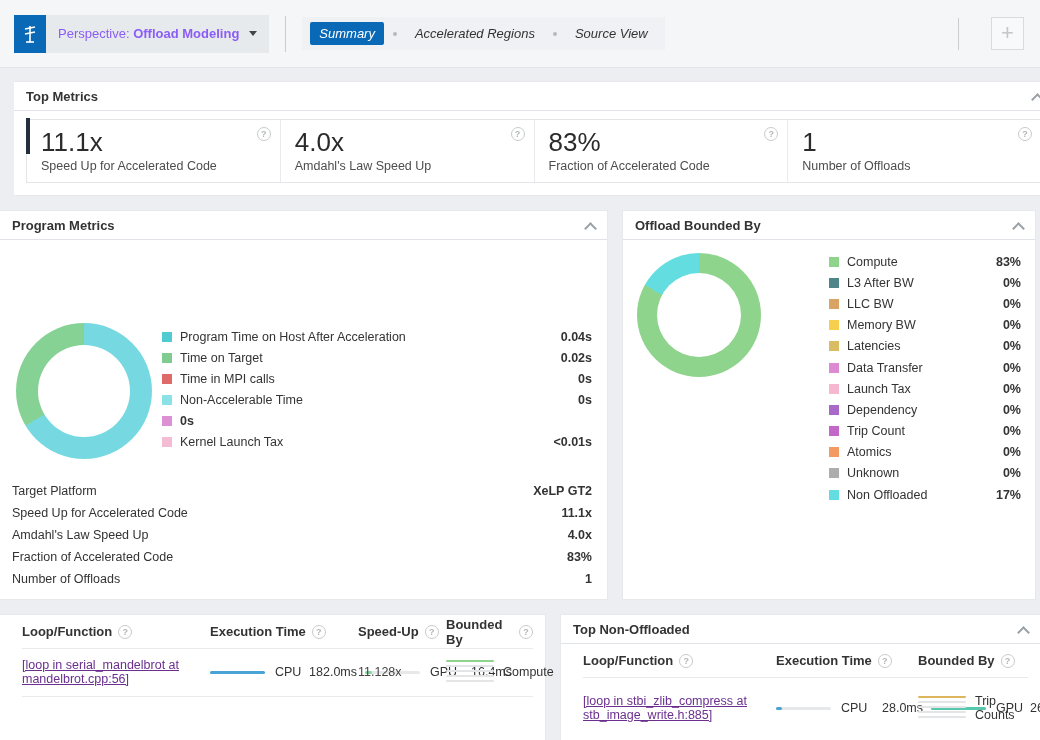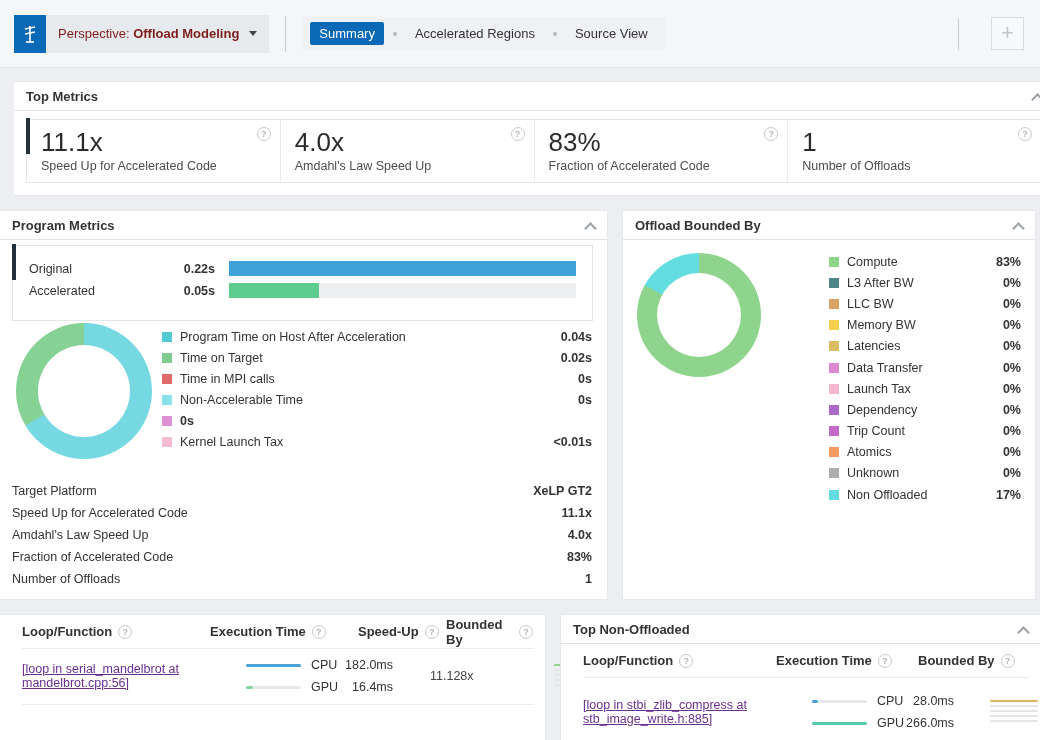--- a/index.html
+++ b/index.html
@@ -6,27 +6,27 @@
   html,body { width:1040px; height:740px; overflow:hidden; background:#eceef1;
     font-family:"Liberation Sans", sans-serif; color:#333; }
 
   
   .topbar { position:absolute; left:0; top:0; width:1040px; height:68px;
     background:#f5f6f8; border-bottom:1px solid #e2e5e9; display:flex; align-items:center; }
   .persp { margin-left:14px; height:38px; display:flex; align-items:center;
     background:#e7eaed; cursor:pointer; }
   .persp-logo { width:32px; height:38px; background:#0a69b7; display:flex;
     align-items:center; justify-content:center; }
-  .persp-text { padding:0 10px 0 12px; font-size:13px; color:#7f1d1d; }
+  .persp-text { padding:0 10px 0 12px; font-size:13px; color:#8b5cf6; }
   .persp-text b { font-weight:bold; }
   .caret-down { width:0; height:0; border-left:4px solid transparent;
     border-right:4px solid transparent; border-top:5px solid #444; margin-right:12px; }
   .vdiv { width:1px; height:36px; background:#c9cdd2; margin:0 16px; }
   .tabstrip { display:flex; align-items:center; background:#f0f1f4; padding:5px 8px; gap:9px; }
-  .tab { font-size:13px; padding:4px 9px; border-radius:2px; cursor:pointer; color:#333; }
+  .tab { font-size:13px; padding:4px 9px; border-radius:2px; cursor:pointer; color:#333;font-style:italic; }
   .tab.active { background:#0a69b7; color:#fff; }
   .tabdot { width:4px; height:4px; border-radius:50%; background:#b6babf; }
   .topbar-right { margin-left:auto; display:flex; align-items:center; }
   .vdiv2 { width:1px; height:32px; background:#c9cdd2; margin-right:32px; }
   .plus-btn { width:33px; height:33px; border:1px solid #d9dcdf; background:#f8f9fa;
     color:#c3c7cc; font-size:22px; line-height:30px; text-align:center; margin-right:16px; cursor:pointer; }
 
   
   .panel { position:absolute; background:#fff; border:1px solid #e6e8ec; }
   .panel-hd { height:29px; display:flex; align-items:center; padding:0 12px;
@@ -85,26 +85,26 @@
 
   
   .to { left:0; top:614px; width:546px; height:127px; border-left:none; border-bottom:none; }
   .tno { left:560px; top:614px; width:480px; height:127px; border-right:none; border-bottom:none; }
   .tbl-hd { display:grid; align-items:center; height:34px; border-bottom:1px solid #e8eaed;
     margin:0 12px 0 22px; font-size:13px; font-weight:bold; color:#333; }
   .to .tbl-hd  { grid-template-columns:188px 148px 88px auto; }
   .tno .tbl-hd { grid-template-columns:193px 142px auto; }
   .col-h { display:flex; align-items:center; gap:6px; }
   .tbl-row { display:grid; align-items:center; margin:0 12px 0 22px; padding:9px 0 10px 0;
-    border-bottom:1px solid #e8eaed;gap:36px; }
+    border-bottom:1px solid #e8eaed; }
   .to .tbl-row  { grid-template-columns:188px 148px 88px auto; }
   .tno .tbl-row { grid-template-columns:193px 142px auto; border-bottom:none; padding-top:16px; }
   a.loop-link { font-size:12.5px; color:#6a2f8f; text-decoration:underline;
     display:block; max-width:175px; }
-  .exec { display:flex; flex-direction:column; gap:8px; }
+  .exec { display:flex; gap:8px; }
   .exec-line { display:flex; align-items:center; font-size:12.5px; color:#333; }
   .mini-track { width:55px; height:3px; background:#e7e8ea; border-radius:2px;
     margin-right:10px; flex:none; }
   .mini-fill { height:3px; border-radius:2px; }
   .dev { width:30px; }
   .ms { width:52px; text-align:right; }
   .speedup { font-size:12.5px; color:#444; }
   .bounded { display:flex; align-items:center; }
   .bb-mini { width:48px; margin-right:9px; flex:none; }
   .bb-line { height:2px; background:#e4e5e7; margin-bottom:3px; border-radius:1px; }
@@ -173,37 +173,20 @@
     </div>
   </div>
 </div>
 
 <div class="panel pm">
   <div class="panel-hd">
     <span class="ttl">Program Metrics</span>
     <span class="chev"></span>
   </div>
 
-  <div class="pm-bars">
-    <div class="accent"></div>
-    <div class="bar-row">
-      <span class="lbl">Original</span>
-      <span class="val">0.22s</span>
-      <span class="bar-track">
-          <span class="bar-fill" style="display: block; background-color: rgb(63, 163, 217); width: 100%;"></span>
-        </span>
-    </div>
-    <div class="bar-row">
-      <span class="lbl">Accelerated</span>
-      <span class="val">0.05s</span>
-      <span class="bar-track">
-          <span class="bar-fill" style="display: block; background-color: rgb(94, 203, 143); width: 26%;"></span>
-        </span>
-    </div>
-  </div>
 
   <div class="donut pm-donut" style="background: conic-gradient(rgb(118, 217, 225) 0%, rgb(118, 217, 225) 66.5%, rgb(134, 210, 149) 66.5%, rgb(134, 210, 149) 100%);">
       <div class="hole"></div>
     </div>
 
   <div class="legend pm-legend">
     <div class="lg-row">
         <span class="lg-sq" style="background-color: rgb(80, 203, 210);"></span>
         <span class="lg-lbl">Program Time on Host After Acceleration</span>
         <span class="lg-val">0.04s</span>

